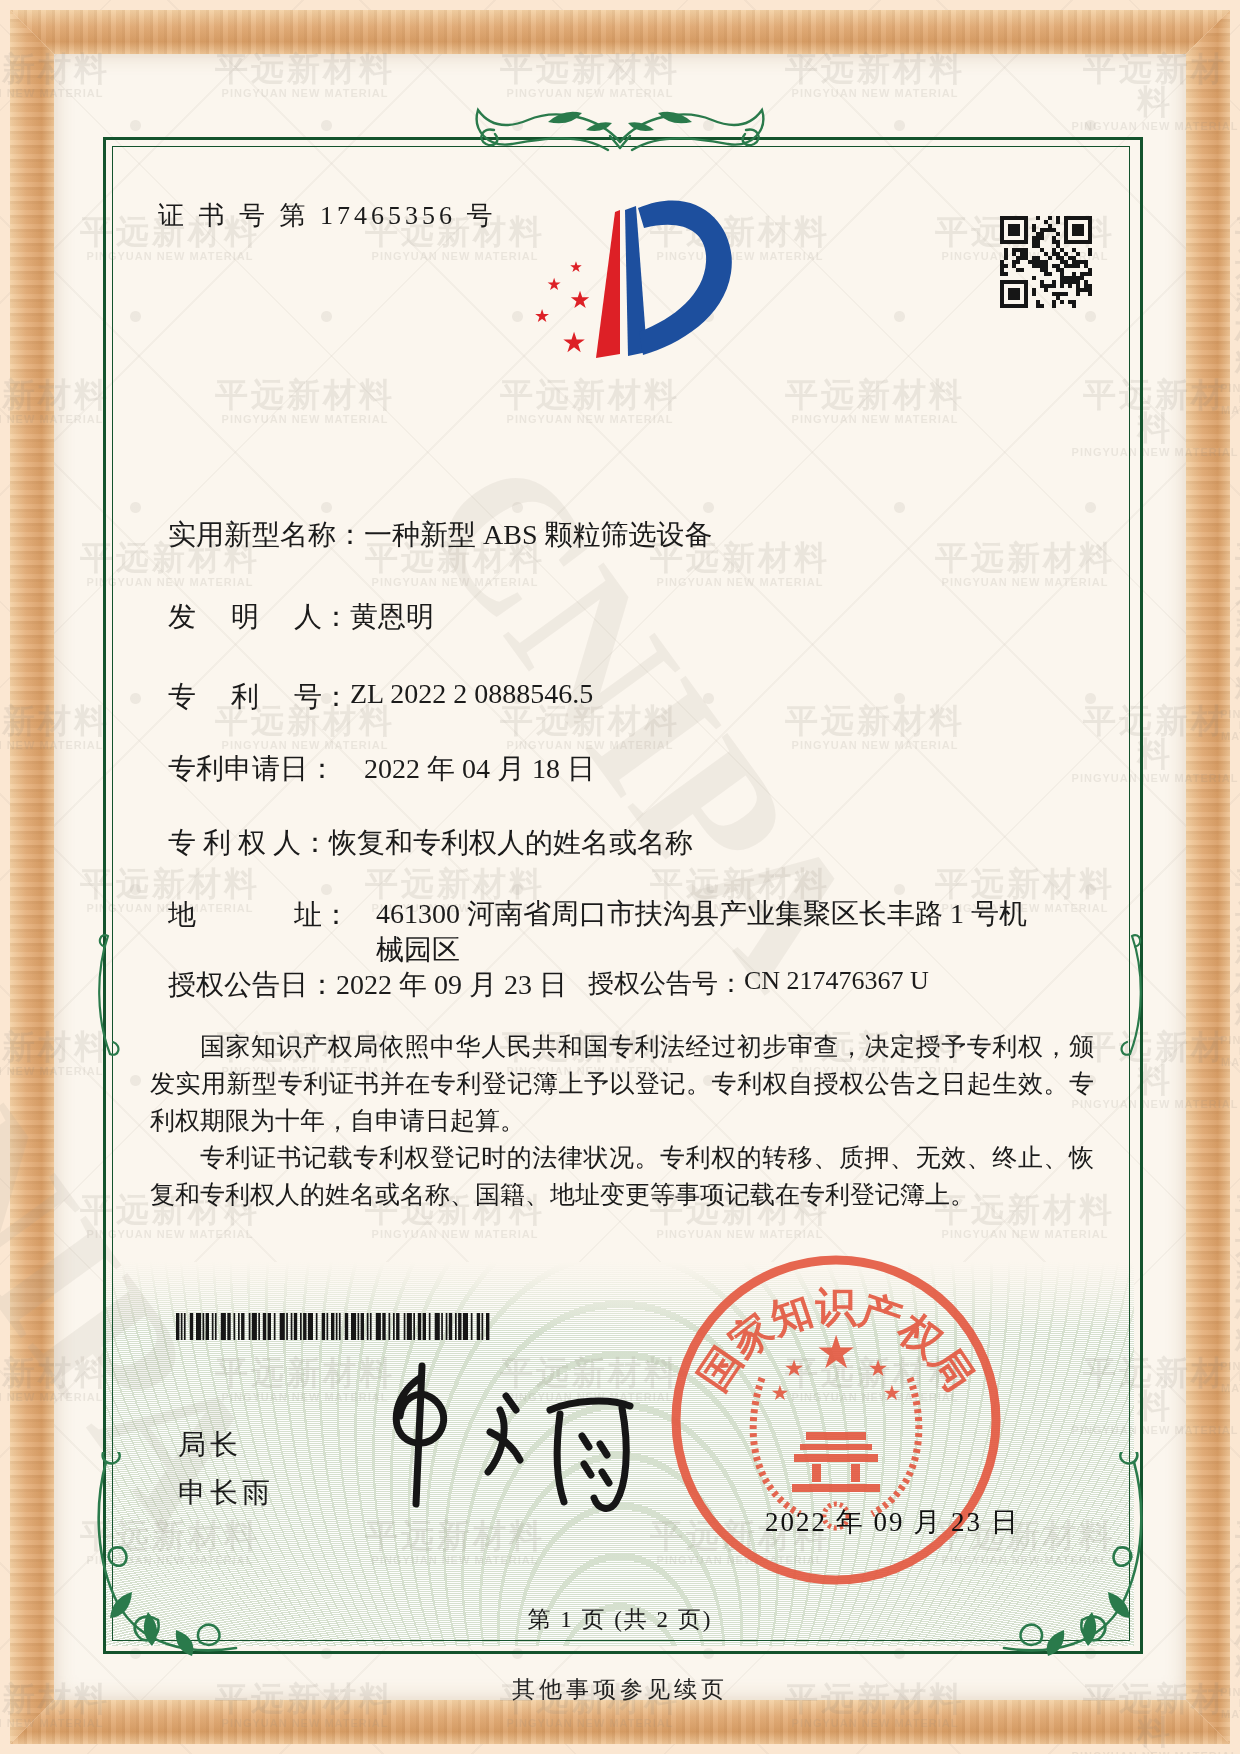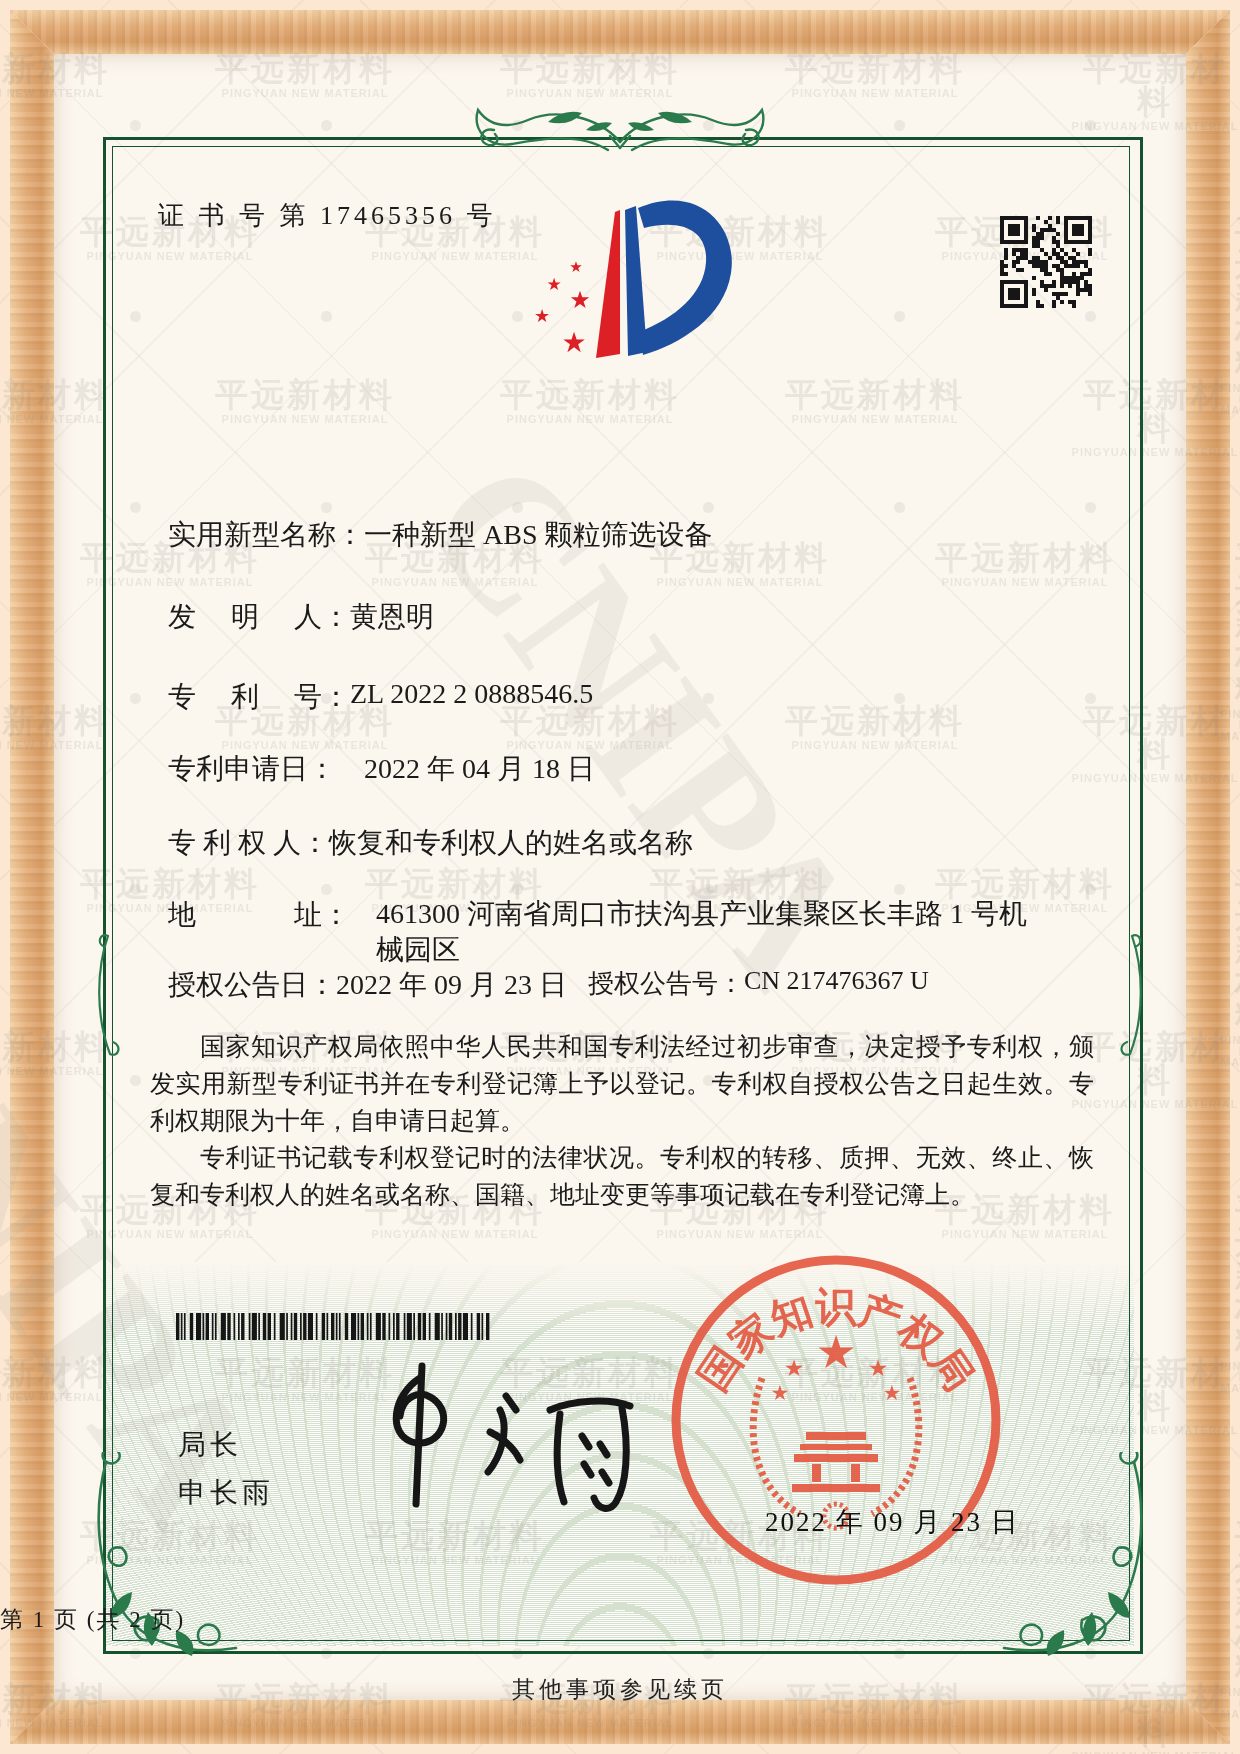--- a/index.html
+++ b/index.html
@@ -52,21 +52,21 @@
   .certno{position:absolute;left:158px;top:198px;font-size:26px;letter-spacing:4px;}
   .title{position:absolute;left:0;top:376px;width:100%;text-align:center;font-size:47px;font-weight:bold;letter-spacing:9px;color:#111;}
   .row{position:absolute;left:168px;font-size:28px;display:flex;}
   .row .lbl{white-space:pre;}
   .row .val{white-space:pre-wrap;}
   .row.addr .val{width:655px;line-height:36px;}
   .grant2{position:absolute;left:588px;font-size:26px;display:flex;}
   .paras{position:absolute;left:150px;top:1028px;width:944px;font-size:25px;line-height:37px;text-align:justify;}
   .paras p{margin:0;text-indent:2em;}
   .director{position:absolute;left:178px;font-size:28px;letter-spacing:4px;text-align:right;}
-  .pagefoot{position:absolute;left:0;top:1604px;width:100%;text-align:left;font-size:23px;letter-spacing:2px;}
+  .pagefoot{position:absolute;left:0;top:1604px;width:100%;text-align:center;font-size:23px;letter-spacing:2px;}
   .contnote{position:absolute;left:0;top:1674px;width:100%;text-align:center;font-size:23px;letter-spacing:4px;z-index:6;color:#222;}
   .sealdate{position:absolute;left:765px;top:1504px;font-size:27px;letter-spacing:2px;color:#111;z-index:7;}
   .sig{position:absolute;left:358px;top:1352px;z-index:6;}
   .seal{position:absolute;left:666px;top:1250px;z-index:6;opacity:.9;}
   .qr{position:absolute;left:1000px;top:216px;z-index:6;}
   .bc{position:absolute;left:176px;top:1313px;z-index:6;}
   .logo{position:absolute;left:468px;top:186px;z-index:6;}
 </style>
 </head>
 <body>

